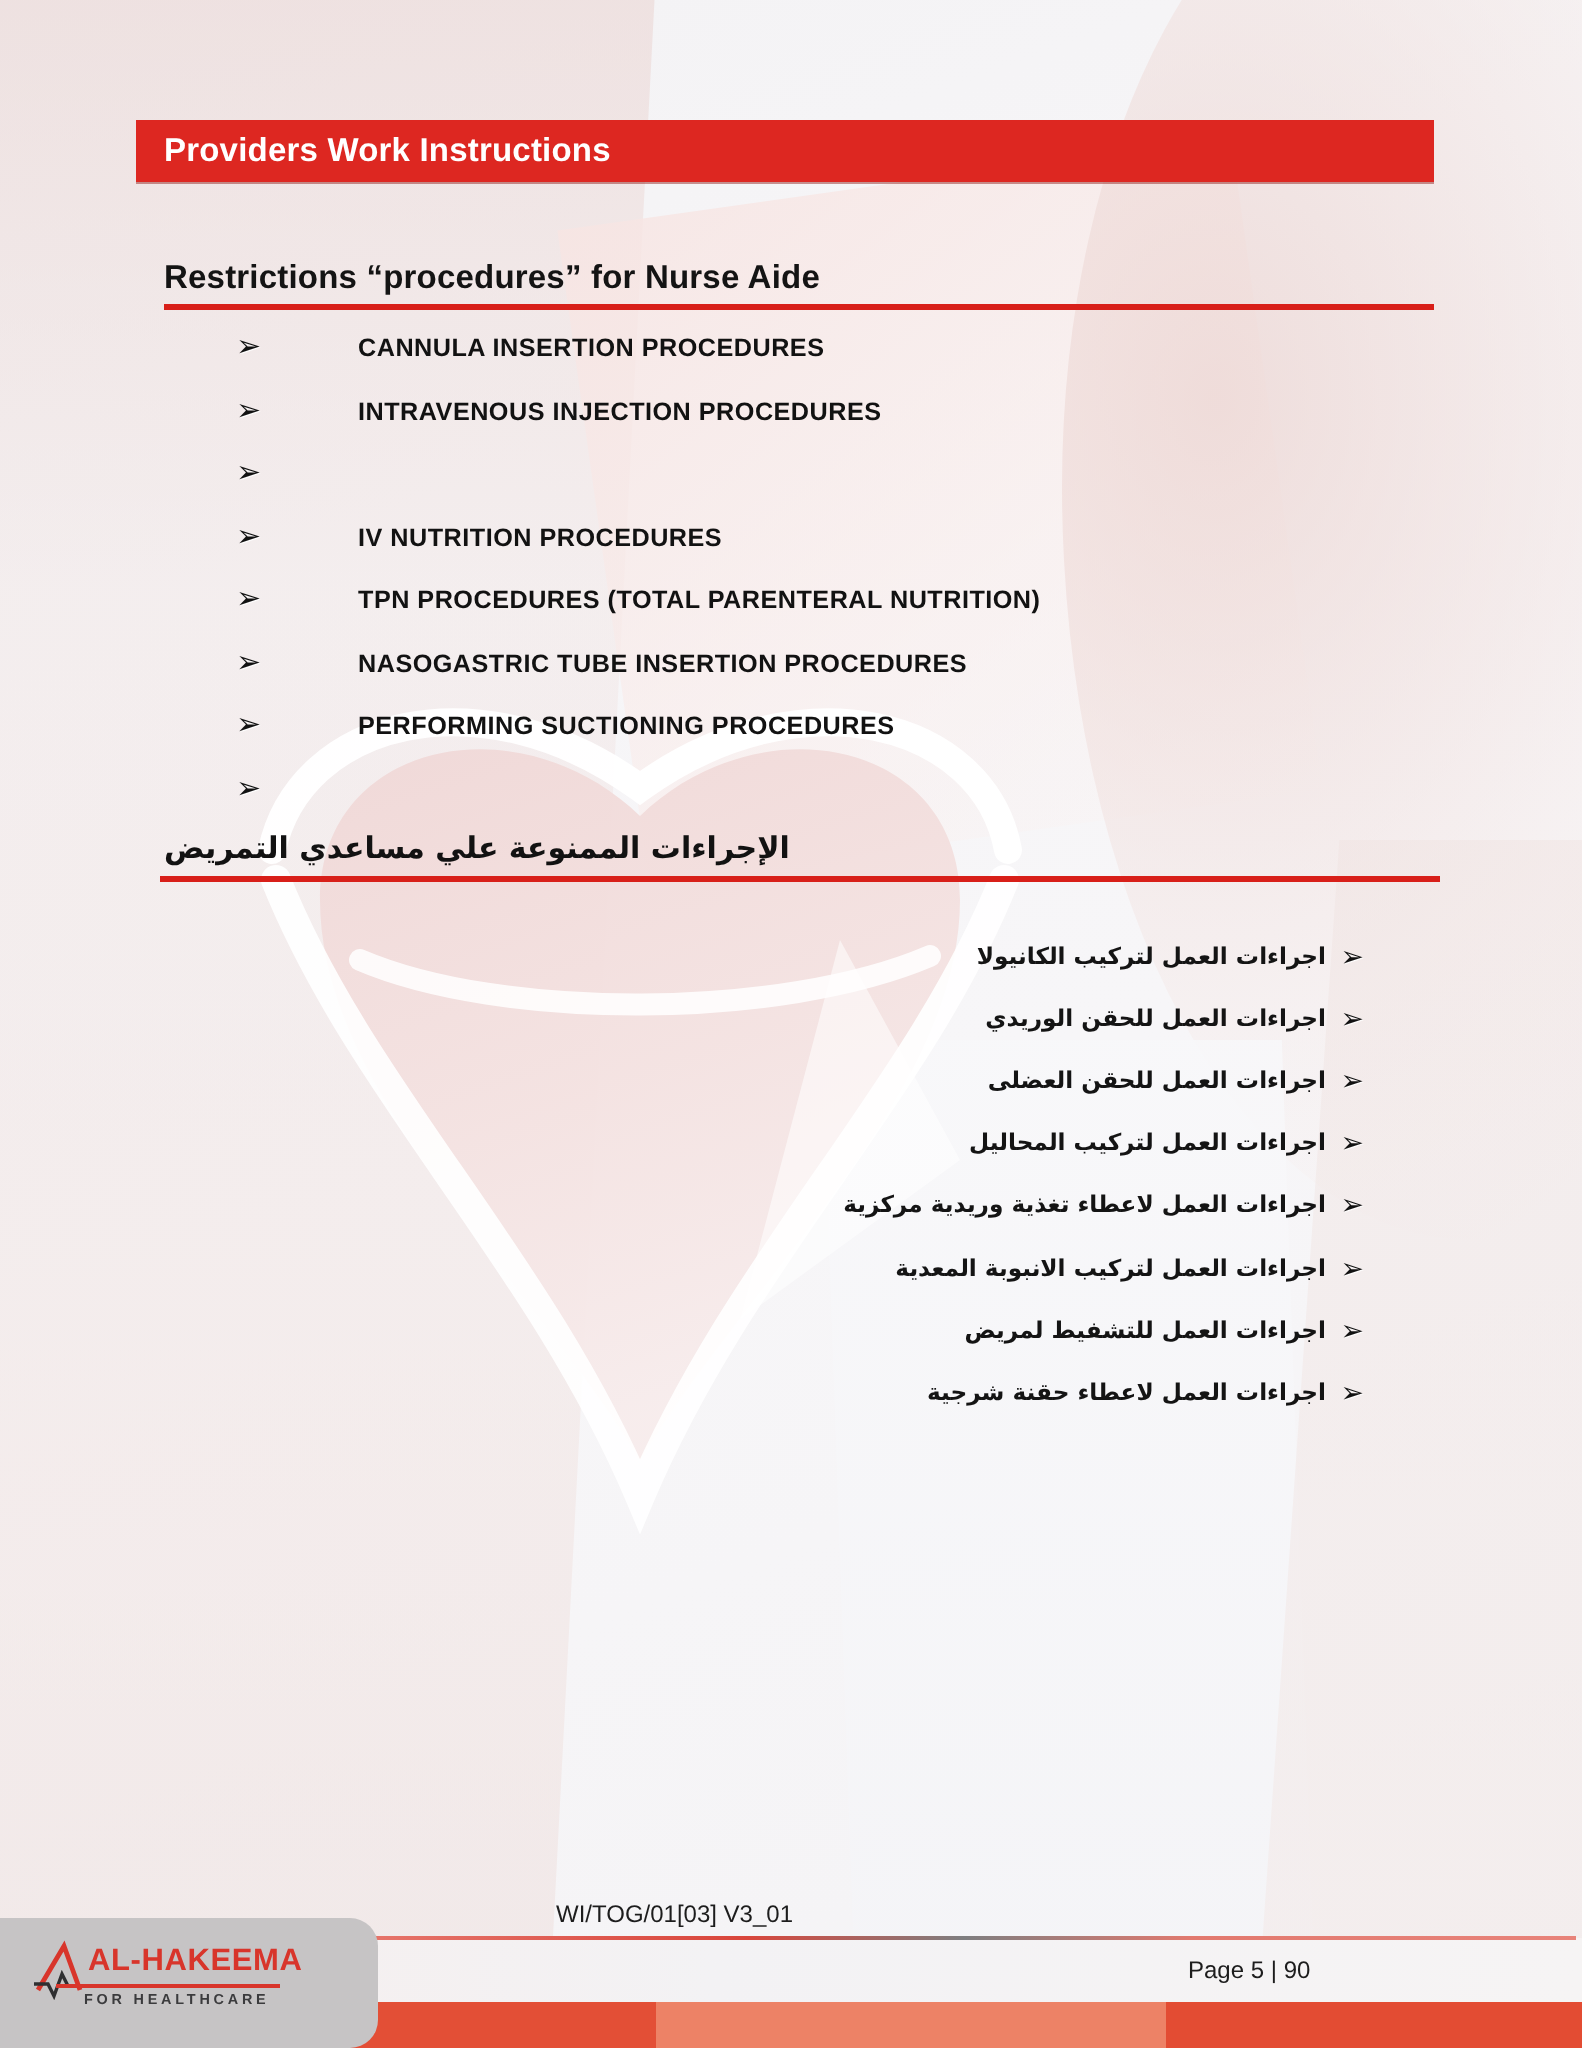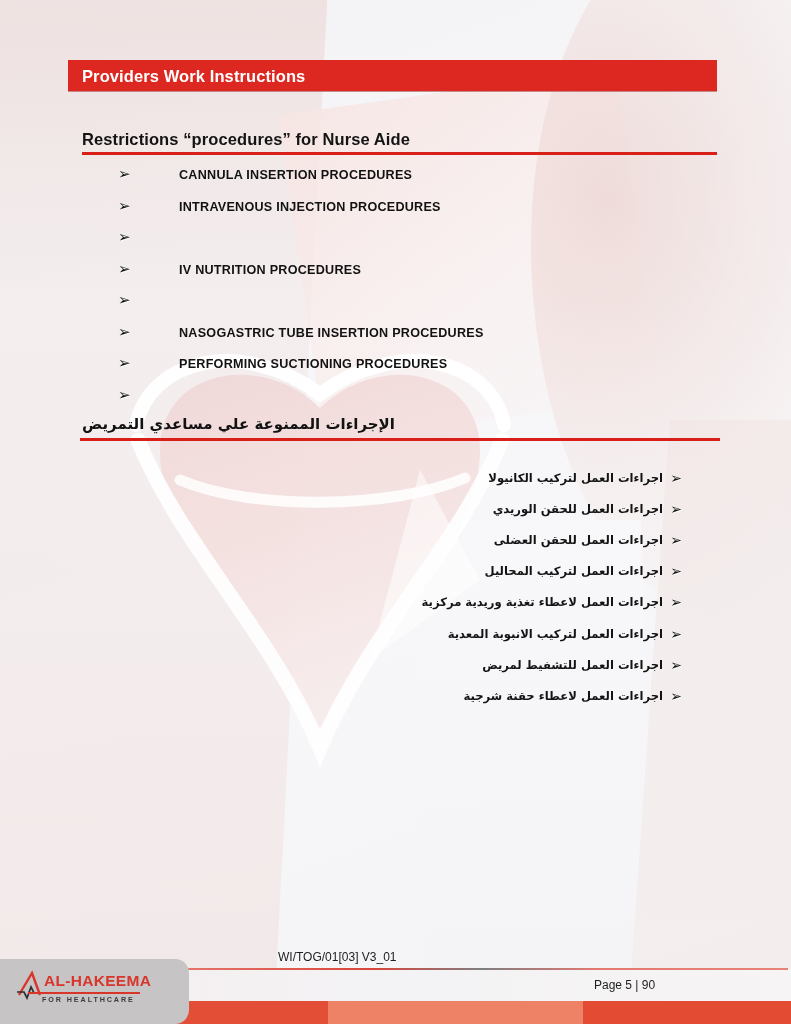--- a/index.html
+++ b/index.html
@@ -353,20 +353,21 @@
     </div>
     <div class="li-en">
       <span class="bullet-arrow">➢</span>
     </div>
     <div class="li-en">
       <span class="bullet-arrow">➢</span>
       <span class="li-en-text">IV NUTRITION PROCEDURES</span>
     </div>
     <div class="li-en">
       <span class="bullet-arrow">➢</span>
+      <span class="li-en-text">TPN PROCEDURES (TOTAL PARENTERAL NUTRITION)</span>
     </div>
     <div class="li-en">
       <span class="bullet-arrow">➢</span>
       <span class="li-en-text">NASOGASTRIC TUBE INSERTION PROCEDURES</span>
     </div>
     <div class="li-en">
       <span class="bullet-arrow">➢</span>
       <span class="li-en-text">PERFORMING SUCTIONING PROCEDURES</span>
     </div>
     <div class="li-en">

